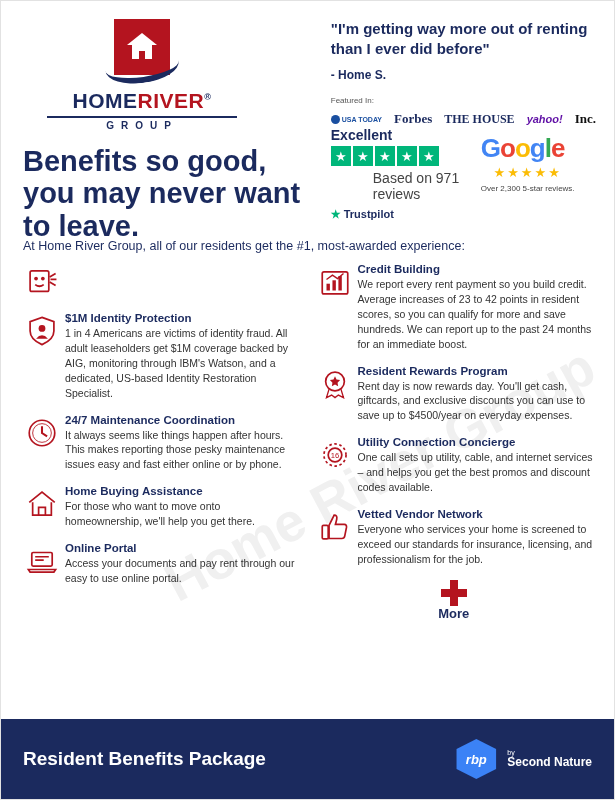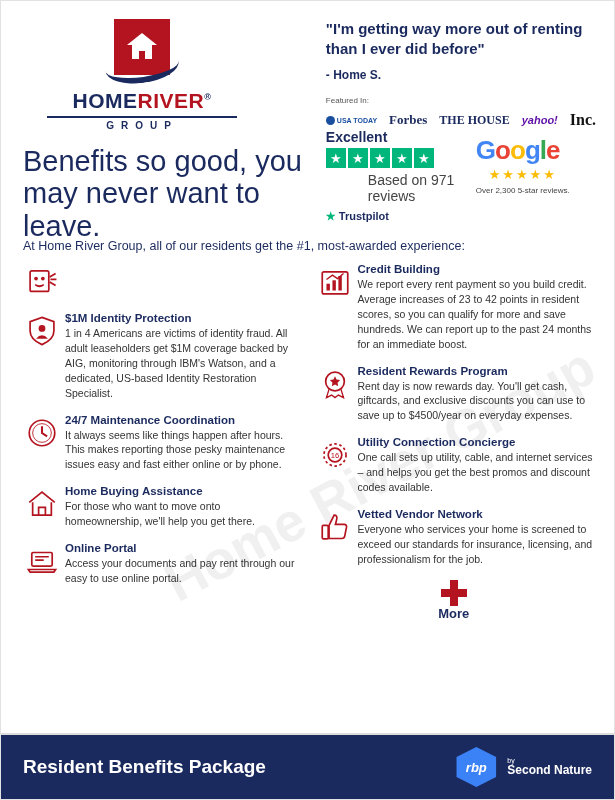--- a/index.html
+++ b/index.html
@@ -91,21 +91,21 @@
   }
   .logo-rule {
     width: 190px; height: 2px;
     background: #1b2a5e;
     margin: 3px auto 2px auto;
   }
   .headline {
     margin: 14px 0 0 4px;
     font-size: 29px;
     line-height: 1.12;
-    font-weight: normal;
+    font-weight: bold;
     color: #1b2a5e;
   }
 
   .header-right {
     flex: 1;
     padding-left: 10px;
     padding-top: 4px;
   }
   .quote {
     font-size: 15px;
@@ -135,21 +135,21 @@
     font-weight: bold;
     color: #1b2a5e;
     white-space: nowrap;
   }
   .press.usatoday { color:#1a4fa0; display:flex; align-items:center; gap:2px; font-size:7px; }
   .press .dot { width:9px; height:9px; border-radius:50%; background:#1a4fa0; display:inline-block; }
   .press.forbes { font-family:"Liberation Serif", serif; font-size:13px; color:#1b2a5e; }
   .press.house { font-family:"Liberation Serif", serif; font-size:9px; color:#1b2a5e; text-align:center; line-height:1; }
   .press.house .big { font-size:12px; display:block; }
   .press.yahoo { color:#5f0fa5; font-size:11px; font-style:italic; }
-  .press.inc { font-family:"Liberation Serif", serif; font-size:16px; color:#111; }
+  .press.inc { font-family:"Liberation Serif", serif; font-size:13px; color:#111; }
 
   .reviews-row {
     display: flex;
     gap: 20px;
   }
   .trustpilot-block { width: 130px; }
   .excellent {
     font-size: 14px;
     font-weight: bold;
     color: #1b2a5e;
@@ -255,21 +255,21 @@
   
   .footer-rule {
     position: absolute;
     left: 0; right: 0; bottom: 64px;
     height: 2px;
     background: #dcdcdc;
   }
   .footer {
     position: absolute;
     left: 0; right: 0; bottom: 0;
-    height: 64px;
+    height: 80px;
     background: #1b2a5e;
     display: flex;
     align-items: center;
     justify-content: space-between;
     padding: 0 22px;
   }
   .footer-title {
     color: #ffffff;
     font-size: 19px;
     font-weight: bold;

